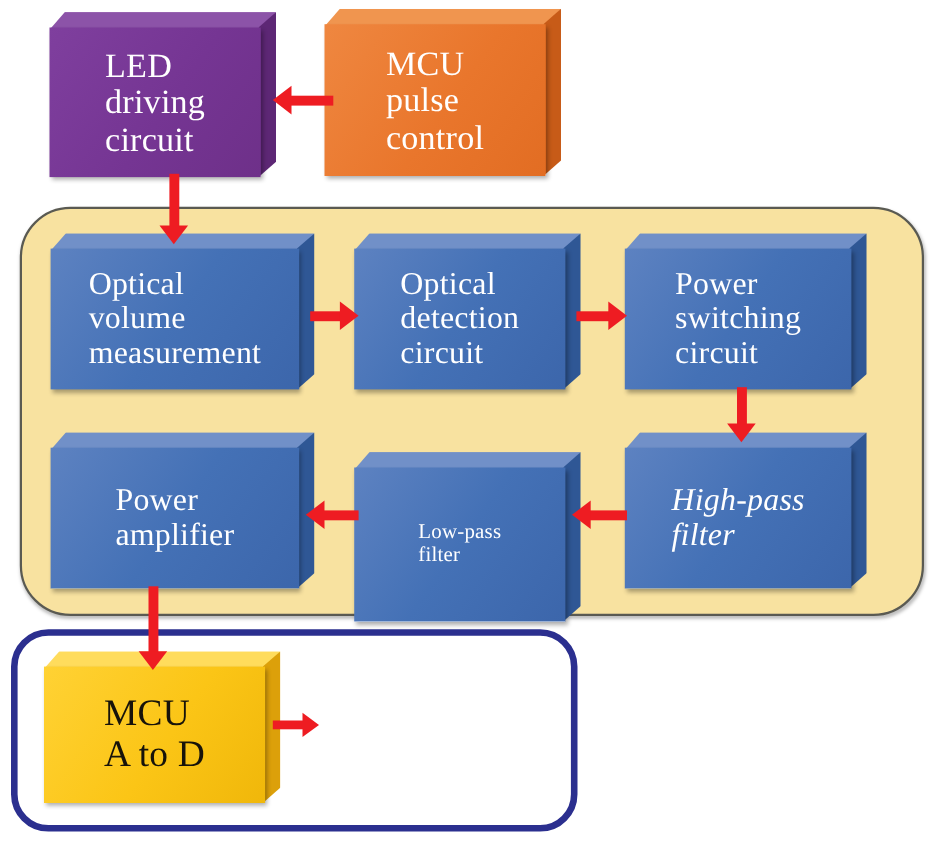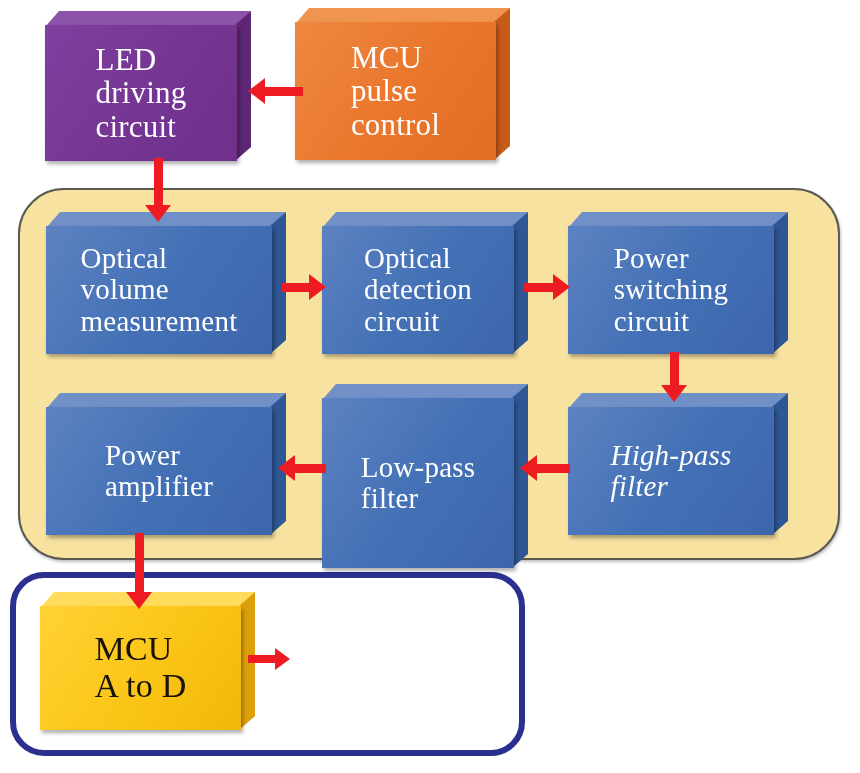--- a/index.html
+++ b/index.html
@@ -214,21 +214,21 @@
 
   <div class="block c-blue" style="left:46px; top:393px; width:240px; height:142px; font-size:29px;">
     <div class="top"></div>
     <div class="side"></div>
     <div class="face">
       <span class="label">Power
 amplifier</span>
     </div>
   </div>
 
-  <div class="block c-blue" style="left:322px; top:384px; width:206px; height:184px; font-size:29px;">
+  <div class="block c-blue" style="left:322px; top:411px; width:206px; height:154px; font-size:19px;">
     <div class="top"></div>
     <div class="side"></div>
     <div class="face">
       <span class="label">Low-pass
 filter</span>
     </div>
   </div>
 
   <div class="block c-blue" style="left:568px; top:393px; width:220px; height:142px; font-size:29px;font-style:italic;">
     <div class="top"></div>

